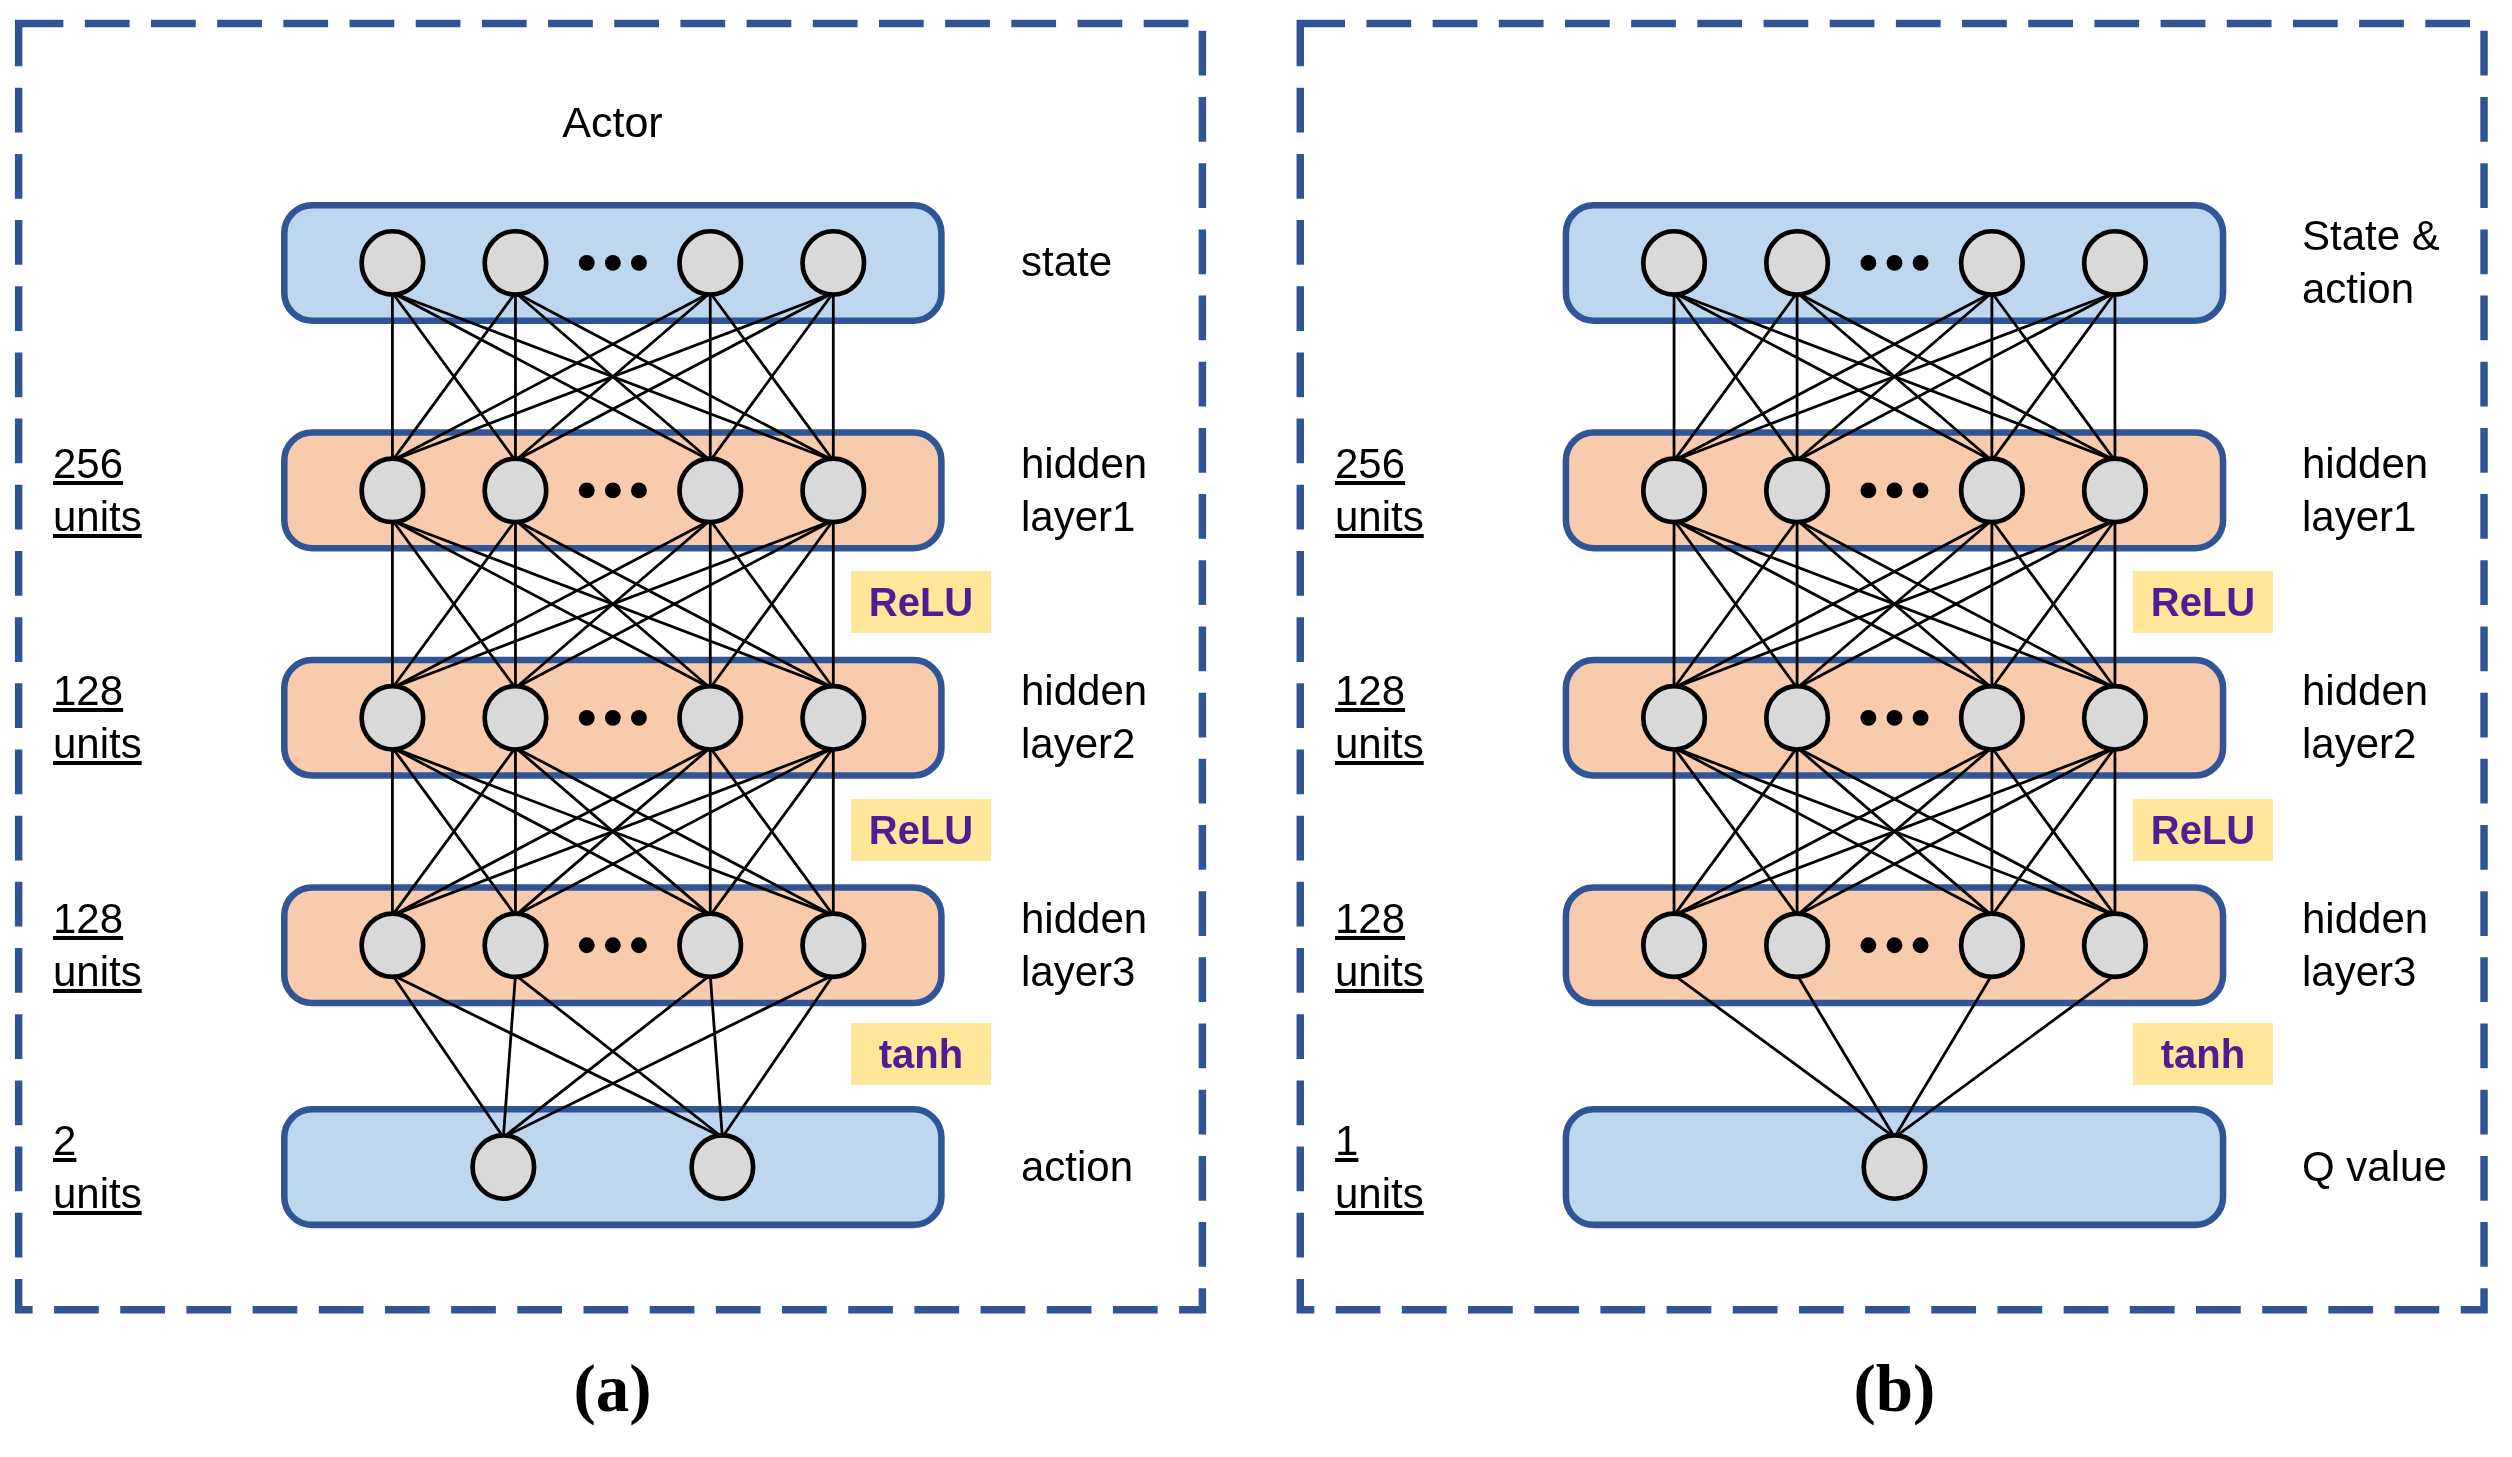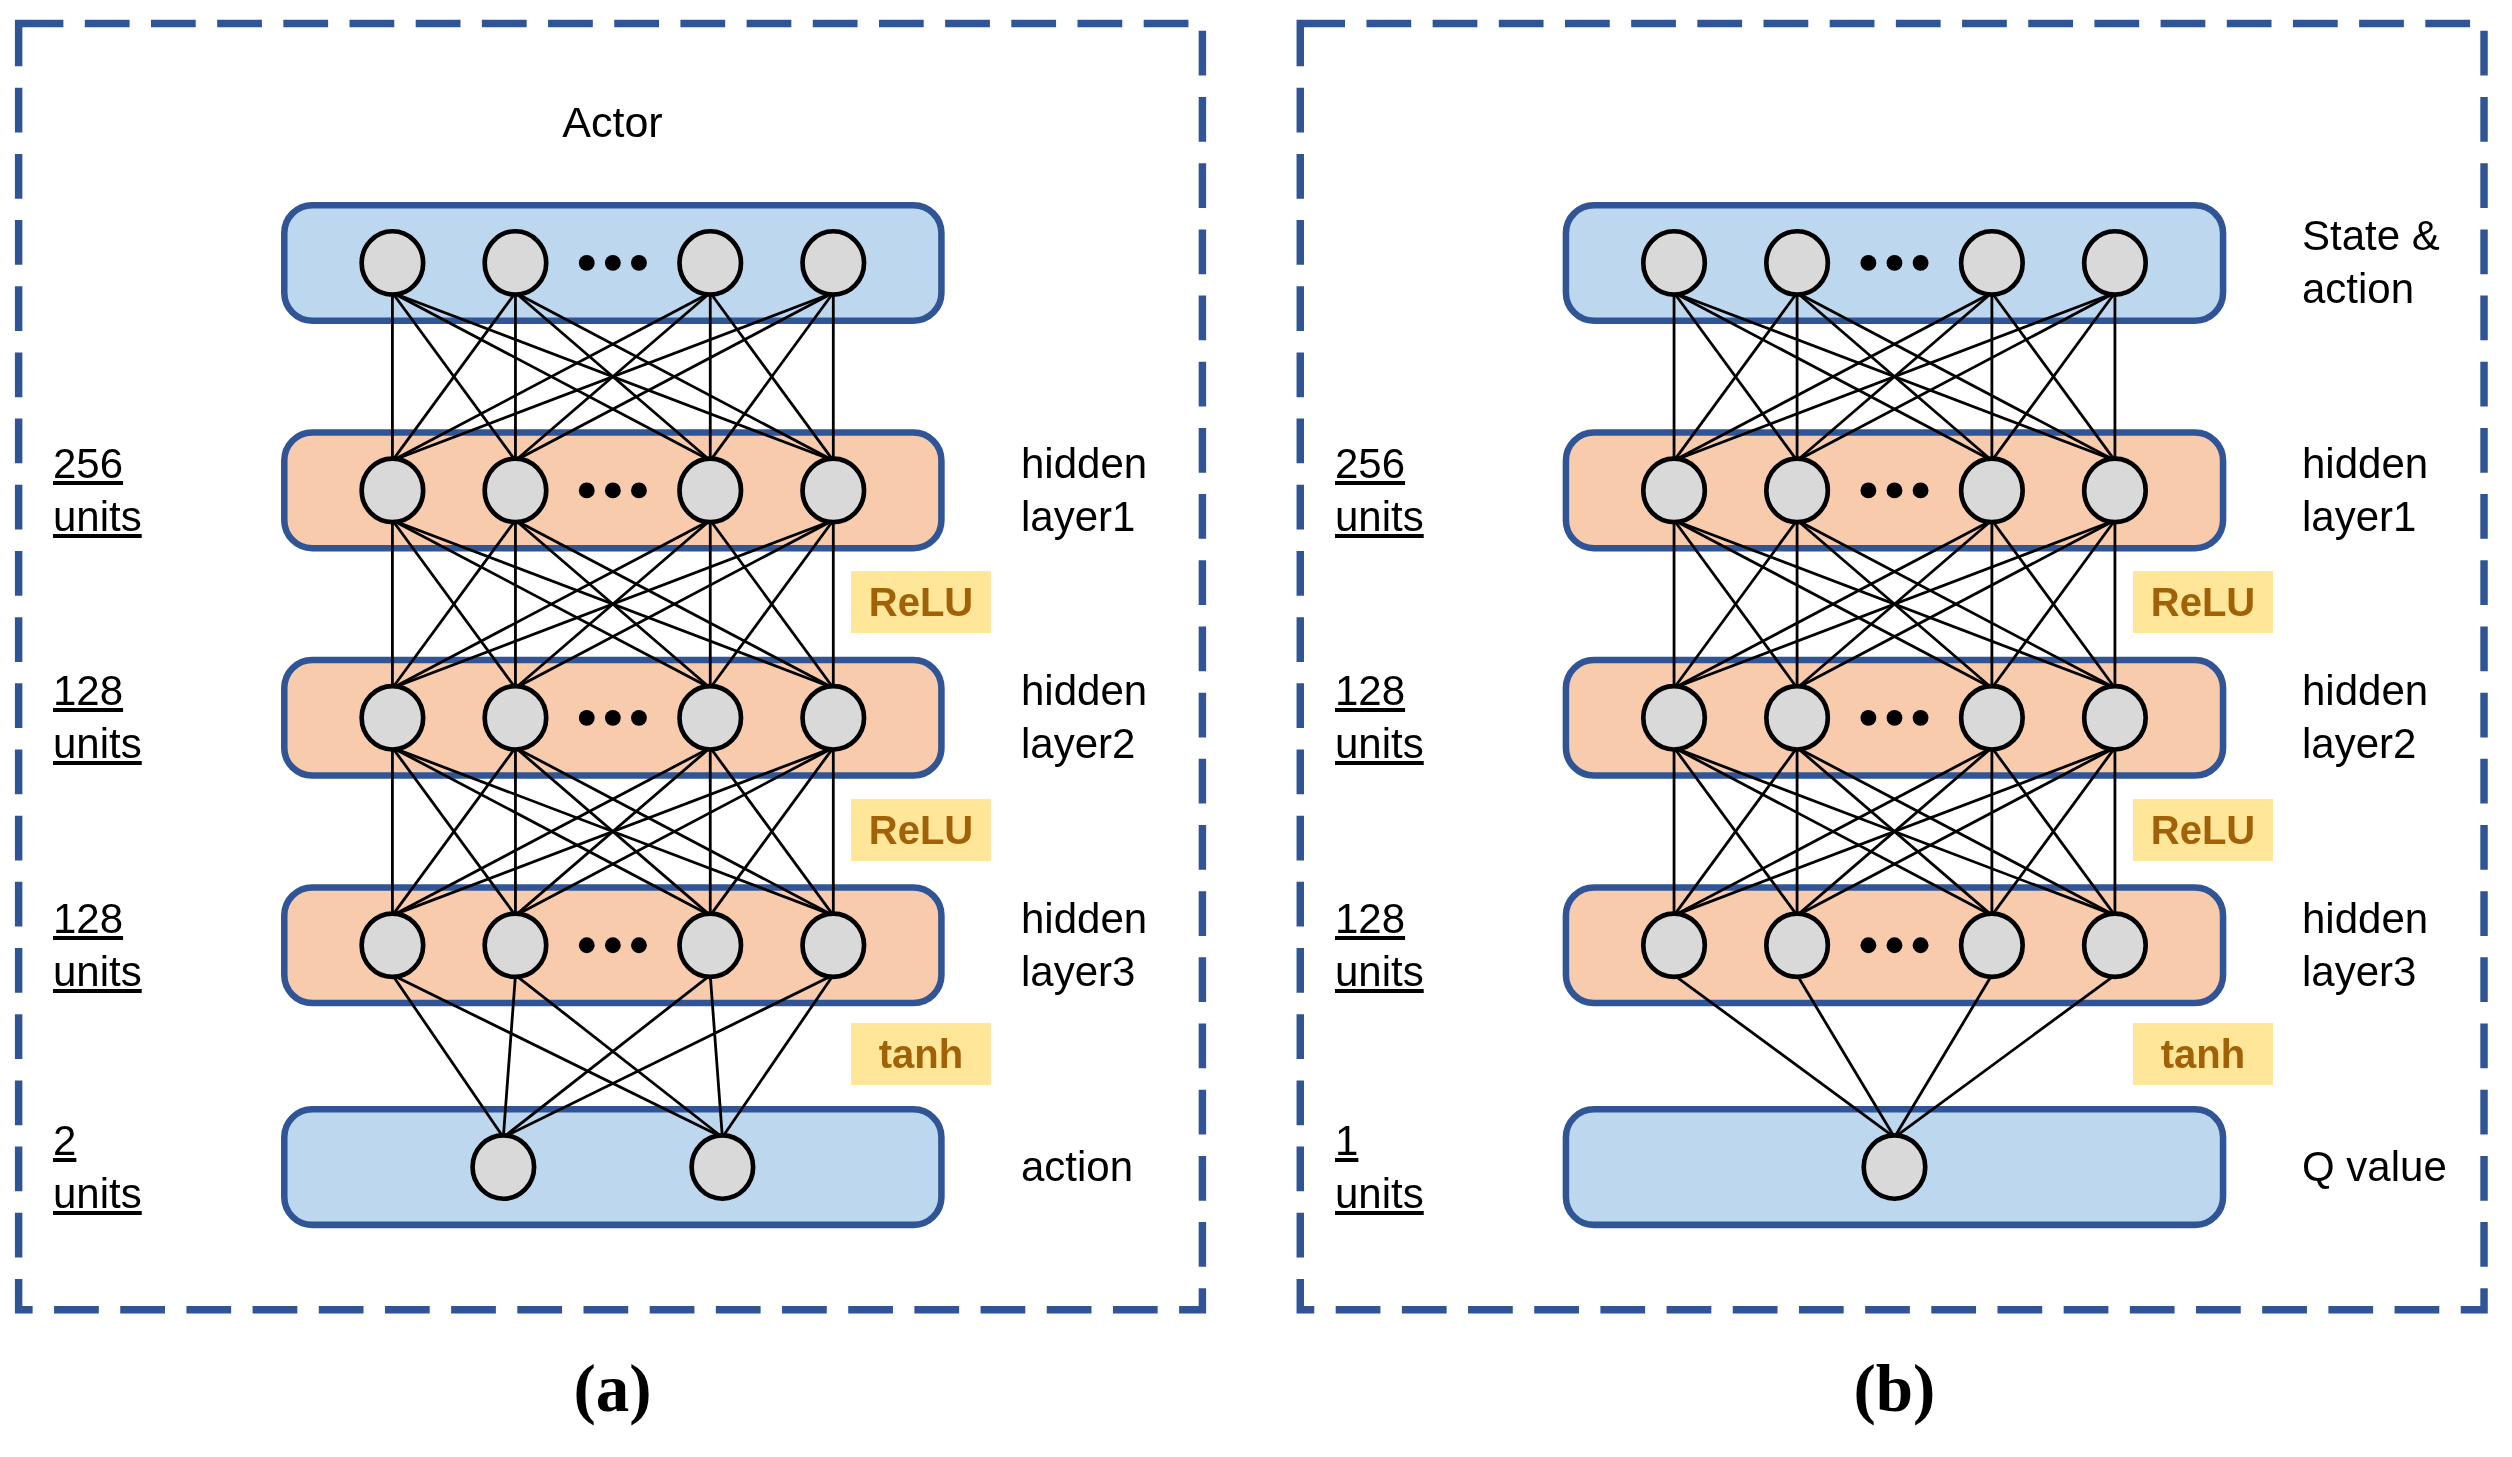--- a/index.html
+++ b/index.html
@@ -4,21 +4,21 @@
 <style>
   html,body{margin:0;padding:0;background:#ffffff;}
   .figure{position:relative;width:2512px;height:1458px;background:#ffffff;overflow:hidden;}
   #net-svg{position:absolute;left:0;top:0;}
   .lbl{color:#000;}
   .side{position:absolute;height:121px;display:flex;flex-direction:column;justify-content:center;
         font:400 42px/1.25 "Liberation Sans",sans-serif;white-space:pre-line;color:#000;}
   .units{width:214px;text-decoration:underline;}
   .rname{width:298px;}
   .act{position:absolute;width:140px;height:62px;display:flex;align-items:center;justify-content:center;
-       background:var(--yellow,#FFE699);font:700 40px "Liberation Sans",sans-serif;color:#a16207;}
+       background:var(--yellow,#FFE699);font:700 40px "Liberation Sans",sans-serif;color:#4c1d95;}
   .title{position:absolute;top:98px;width:657px;text-align:center;
          font:400 43px "Liberation Sans",sans-serif;color:#000;}
   .caption{position:absolute;top:1350px;width:657px;text-align:center;
            font:700 67px "Liberation Serif",serif;color:#000;}
 </style>
 </head>
 <body>
 
 <div class="figure">
   <svg id="net-svg" width="2512" height="1458" viewBox="0 0 2695 1564">
@@ -207,20 +207,21 @@
 
   <div class="side units lbl" style="left:53px;top:430px">256
 units</div>
   <div class="side units lbl" style="left:53px;top:657px">128
 units</div>
   <div class="side units lbl" style="left:53px;top:885px">128
 units</div>
   <div class="side units lbl" style="left:53px;top:1107px">2
 units</div>
 
+  <div class="side rname lbl" style="left:1021px;top:202px">state</div>
   <div class="side rname lbl" style="left:1021px;top:430px">hidden
 layer1</div>
   <div class="side rname lbl" style="left:1021px;top:657px">hidden
 layer2</div>
   <div class="side rname lbl" style="left:1021px;top:885px">hidden
 layer3</div>
   <div class="side rname lbl" style="left:1021px;top:1107px">action</div>
 
   <div class="act lbl" style="left:851px;top:571px">ReLU</div>
   <div class="act lbl" style="left:851px;top:799px">ReLU</div>

